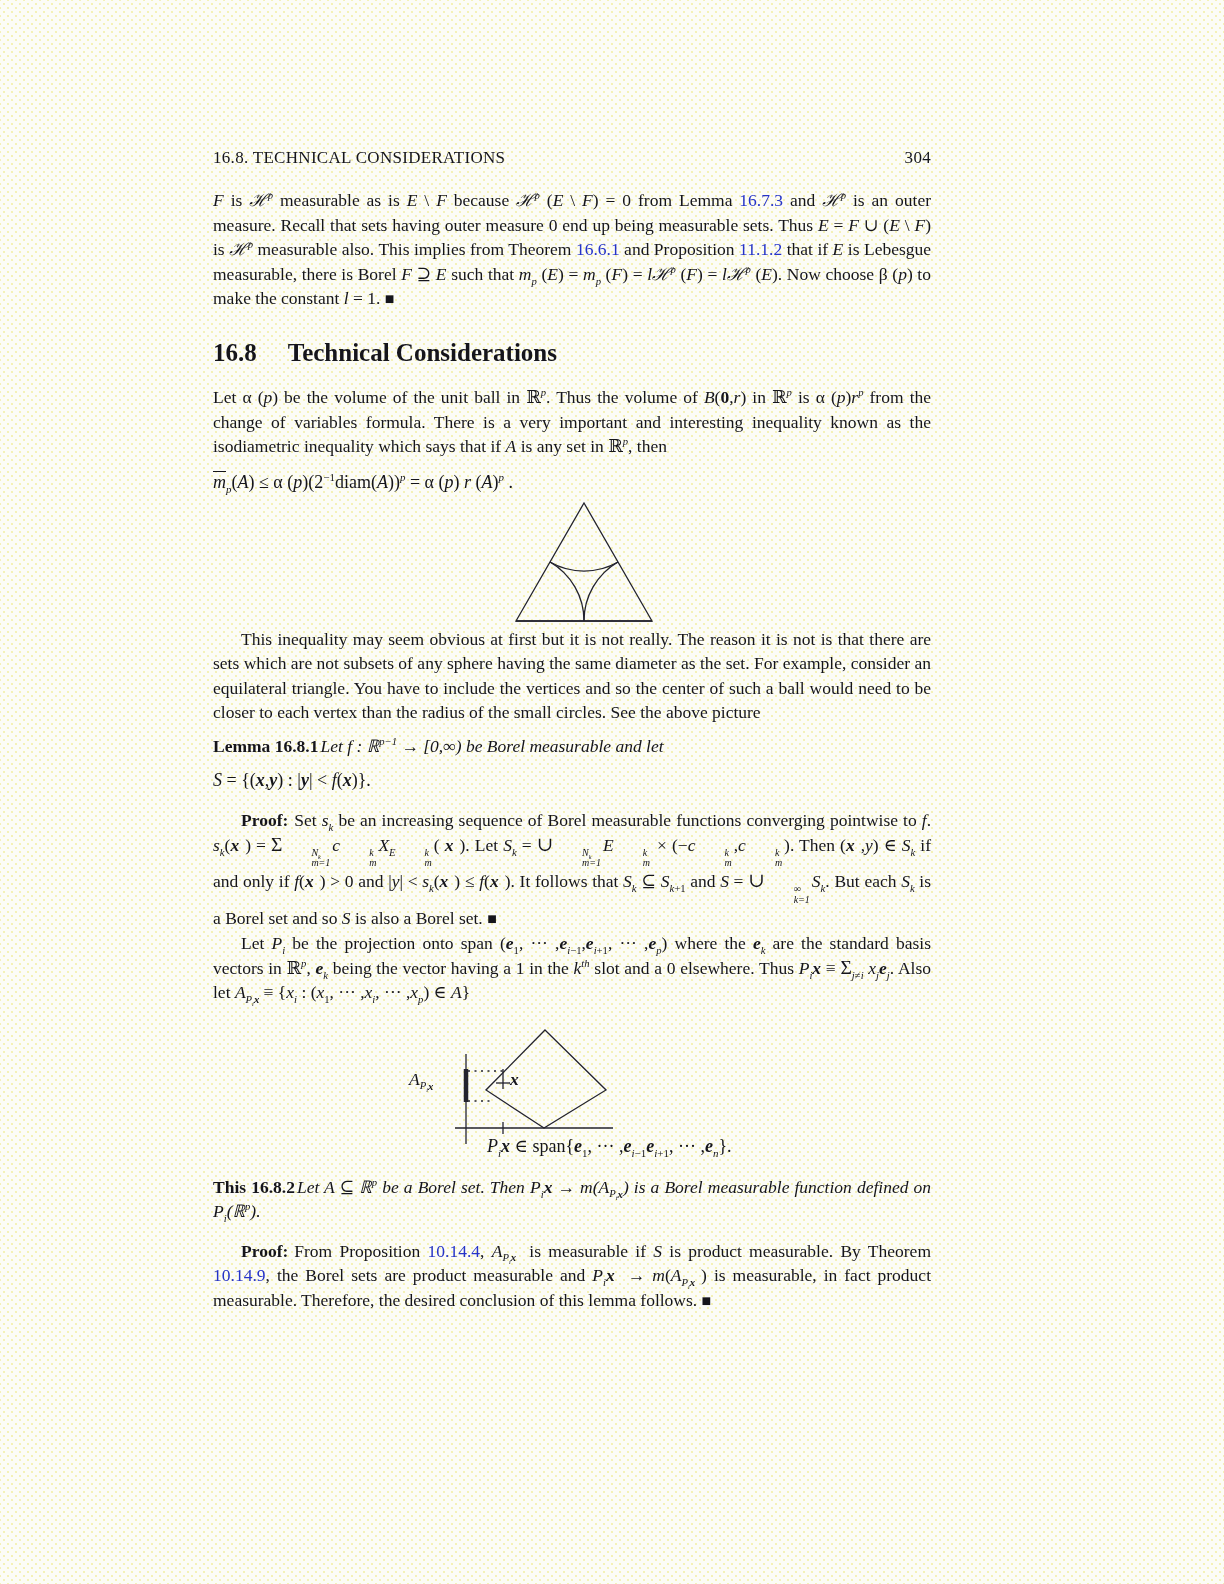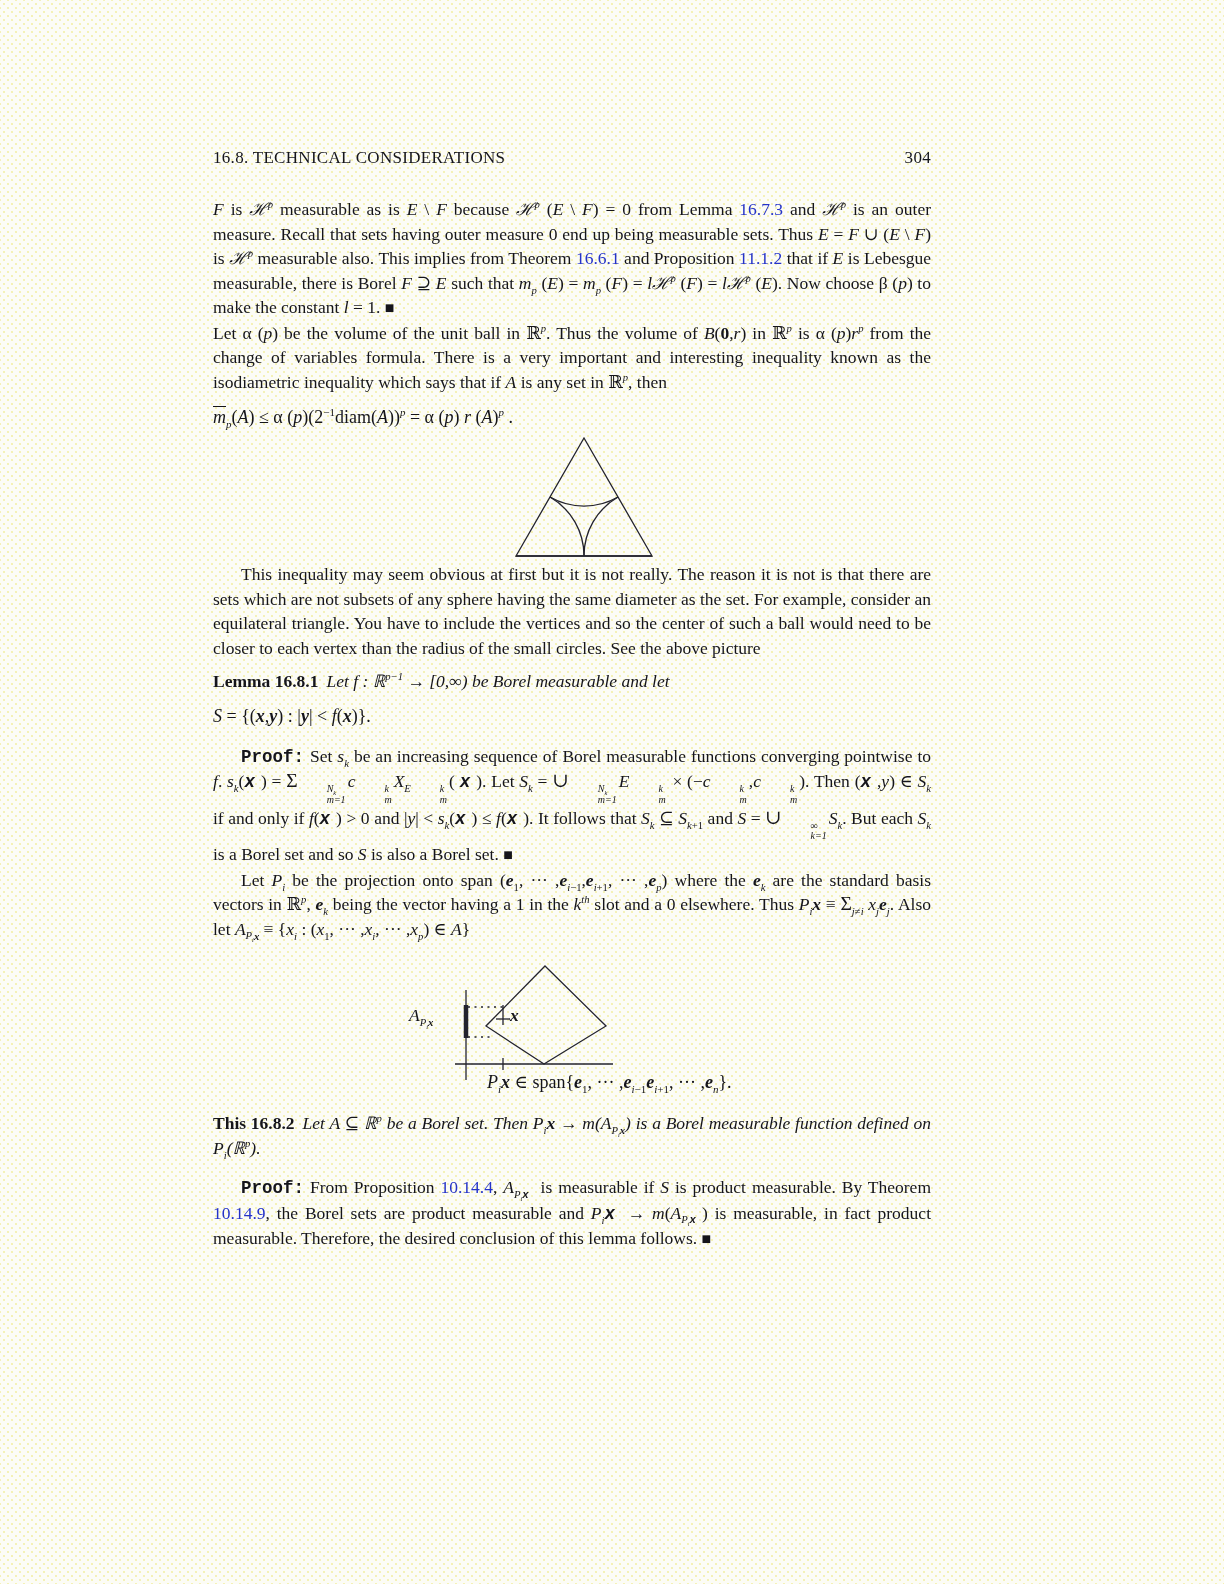--- a/index.html
+++ b/index.html
@@ -15,36 +15,36 @@
       radial-gradient(circle, rgba(238,232,130,0.55) 1px, rgba(0,0,0,0) 1.4px),
       radial-gradient(circle, rgba(238,232,130,0.55) 1px, rgba(0,0,0,0) 1.4px);
     background-size:8px 8px, 8px 8px;
     background-position:0 0, 4px 4px;
   }
   .column{position:absolute;left:213px;top:148px;width:718px;}
   .runhead{display:flex;justify-content:space-between;font-size:17px;letter-spacing:0.3px;}
   p.body{margin:0;font-size:17.5px;line-height:24.5px;}
   .j{text-align:justify;}
   .indent{text-indent:28px;}
-  #p1{margin-top:29px;}
+  #p1{margin-top:20px;}
   h1.section{margin:27px 0 19px 0;font-size:25px;font-weight:bold;line-height:1.1;}
   .secnum{margin-right:31px;}
   .eq{font-size:18px;line-height:26px;text-align:left;margin:10px 0 4px 0;}
   #eq2{margin:9px 0 9px 0;}
   sup{font-size:61%;line-height:0;}
   sub{font-size:61%;line-height:0;}
   .ov{text-decoration:overline;}
   .lim{display:inline-flex;flex-direction:column;align-items:flex-start;font-size:10px;
        line-height:1.08;vertical-align:-0.5em;margin:0 2px 0 1px;font-style:italic;}
   .bigop{font-size:1.12em;}
   a.ref{color:#2533c8;text-decoration:none;cursor:pointer;}
-  .lemlab{margin-right:8px;}
+  .lemlab{margin-right:2px;}
   .lembody{font-style:italic;margin-top:35px;}
   .proof{text-indent:28px;}
-  .proof b{margin-right:6px;font-family:Liberation Mono, monospace;}
+  .proof b{margin-right:6px;}
   #lemma1{margin-top:9px;}
   #proof1{margin-top:15px;}
   #lemma2{margin-top:8px;}
   #proof2{margin-top:15px;}
   .qed{font-size:16px;}
   svg.fig1{display:block;margin:3px 0 0 271px;}
   .fig2{position:relative;width:718px;height:158px;margin-top:4px;}
   .fig2 svg{position:absolute;left:0;top:0;}
   .fig2-axis-label{position:absolute;left:196px;top:60px;font-size:17.5px;}
   .fig2-x-label{position:absolute;left:297px;top:60px;font-size:17.5px;}
@@ -57,20 +57,23 @@
 <div class="page">
   <div class="column">
 
     <header class="runhead">
       <span>16.8.  TECHNICAL CONSIDERATIONS</span>
       <span>304</span>
     </header>
 
     <p class="body j" id="p1"><i>F</i> is <i>ℋ</i><sup><i>p</i></sup> measurable as is <i>E</i> \ <i>F</i> because <i>ℋ</i><sup><i>p</i></sup> (<i>E</i> \ <i>F</i>) = 0 from Lemma <a class="ref">16.7.3</a> and <i>ℋ</i><sup><i>p</i></sup> is an outer measure.  Recall that sets having outer measure 0 end up being measurable sets.  Thus <i>E</i> = <i>F</i> ∪ (<i>E</i> \ <i>F</i>) is <i>ℋ</i><sup><i>p</i></sup> measurable also.  This implies from Theorem <a class="ref">16.6.1</a> and Proposition <a class="ref">11.1.2</a> that if <i>E</i> is Lebesgue measurable, there is Borel <i>F</i> ⊇ <i>E</i> such that <i>m<sub>p</sub></i> (<i>E</i>) = <i>m<sub>p</sub></i> (<i>F</i>) = <i>lℋ</i><sup><i>p</i></sup> (<i>F</i>) = <i>lℋ</i><sup><i>p</i></sup> (<i>E</i>). Now choose β (<i>p</i>) to make the constant <i>l</i> = 1. <span class="qed">■</span></p>
 
+    <h1 class="section">
+      <span class="secnum">16.8</span><span>Technical Considerations</span>
+    </h1>
 
     <p class="body j">Let α (<i>p</i>) be the volume of the unit ball in ℝ<sup><i>p</i></sup>. Thus the volume of <i>B</i>(<b>0</b>,<i>r</i>) in ℝ<sup><i>p</i></sup> is α (<i>p</i>)<i>r</i><sup><i>p</i></sup> from the change of variables formula. There is a very important and interesting inequality known as the isodiametric inequality which says that if <i>A</i> is any set in ℝ<sup><i>p</i></sup>, then</p>
 
     <div class="eq" id="eq1"><span class="ov"><i>m</i></span><sub><i>p</i></sub>(<i>A</i>) ≤ α (<i>p</i>)(2<sup>−1</sup>diam(<i>A</i>))<sup><i>p</i></sup> = α (<i>p</i>) <i>r</i> (<i>A</i>)<sup><i>p</i></sup> .</div>
 
     <svg class="fig1" width="200" height="128" viewBox="0 0 200 128">
       <polygon class="fline" points="100,4 168,122 32,122"></polygon>
       <path class="fline" d="M 66 63 A 68 68 0 0 0 134 63"></path>
       <path class="fline" d="M 66 63 A 68 68 0 0 1 100 122"></path>
       <path class="fline" d="M 100 122 A 68 68 0 0 1 134 63"></path>

